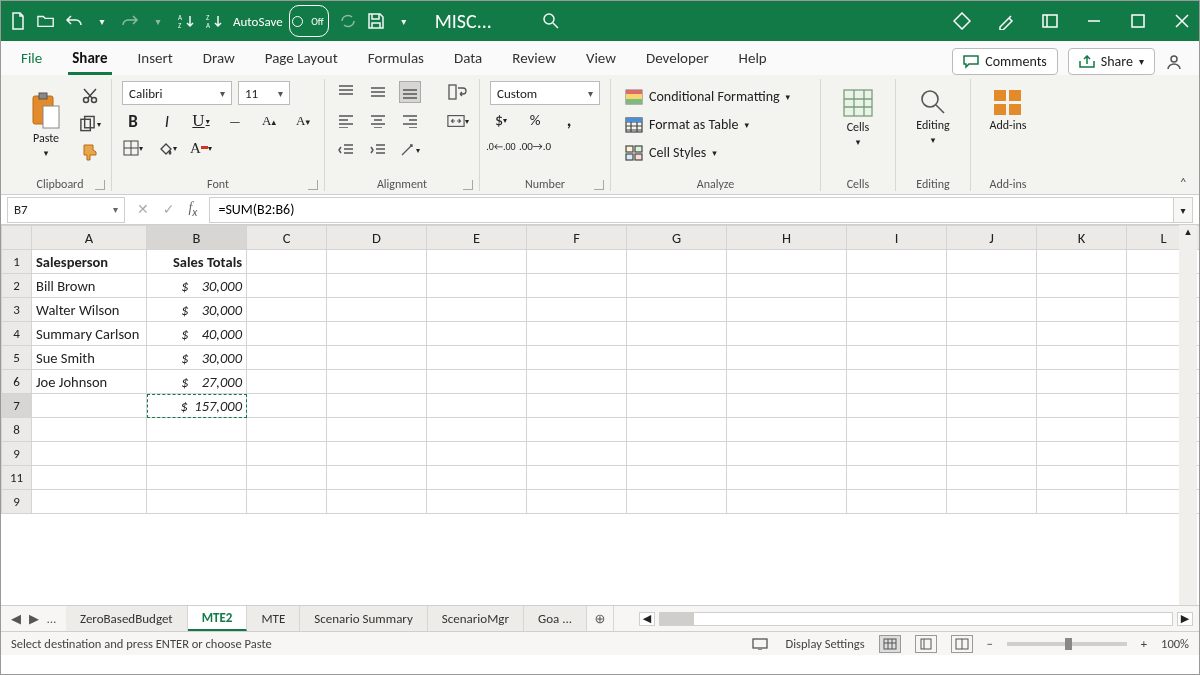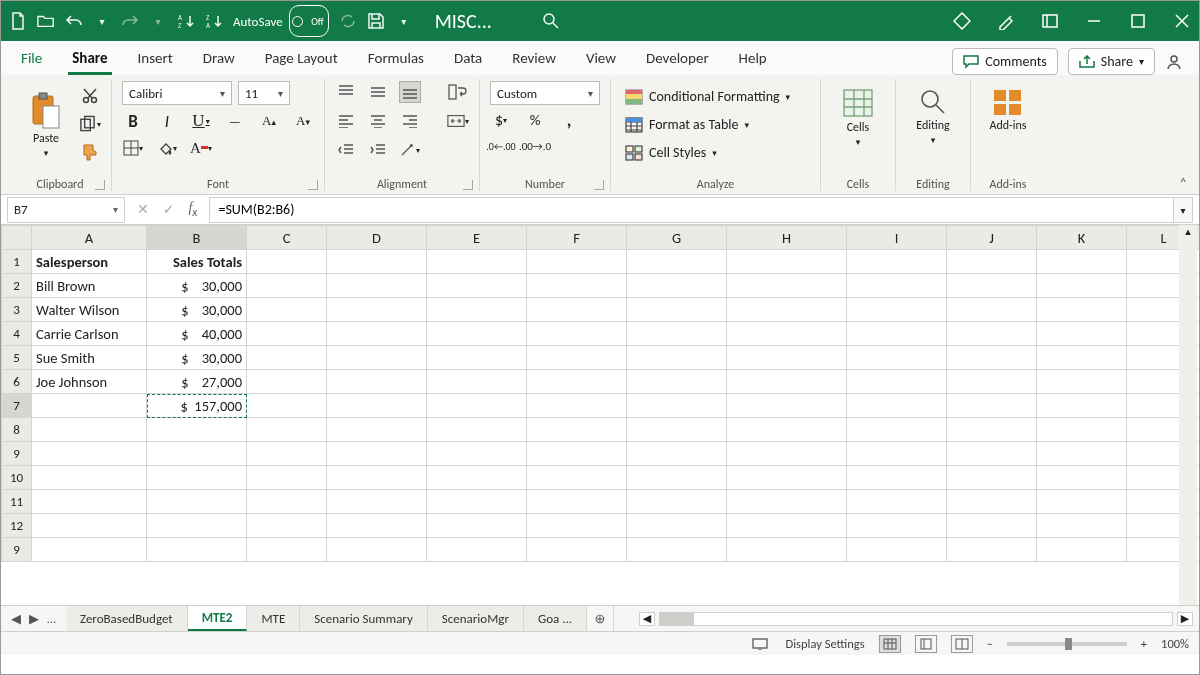--- a/index.html
+++ b/index.html
@@ -53,21 +53,21 @@
   
   .grid-wrap { position:relative; height:380px; overflow:hidden;}
   table.grid { border-collapse:collapse; table-layout:fixed; width:1195px;}
   .grid th, .grid td { border:1px solid #d4d4d4; height:24px; padding:0 4px; font-size:14.5px; font-family: Calibri, sans-serif; background:#fff;}
   .grid thead th { background:#eceae6; font-weight:400; text-align:center; position:relative;}
   .grid thead th.sel-col { background:#d8d6d2;}
   .grid td.rh { background:#eceae6; text-align:center; width:30px; font-size:13px;}
   .grid td.rh.sel-row { background:#d8d6d2;}
   .corner { background:#eceae6; width:30px;}
   .hdr-bold { font-weight:700;}
-  .money { text-align:right; white-space:pre;}
+  .money { text-align:right; white-space:pre;font-style:italic;}
   .marching { outline:1.5px dashed #127a47; outline-offset:-1px;}
   .vscroll { position:absolute; right:2px; top:0; bottom:0; width:18px; background:#f1efec; display:flex; flex-direction:column; align-items:center;}
   .vscroll .arr { height:16px; font-size:11px; cursor:pointer;}
   
   .sheetbar { height:26px; border-top:1px solid #cfcfcf; display:flex; align-items:stretch; background:#f7f6f4; font-size:13px;}
   .sheet-nav { display:flex; align-items:center; gap:8px; padding:0 10px; color:#555;}
   .sheet-nav span{cursor:pointer;}
   .sheet-tab { padding:0 14px; display:flex; align-items:center; border-right:1px solid #d6d6d3; background:#eeece8; cursor:pointer; color:#333;}
   .sheet-tab.active { background:#fff; color:#127a47; font-weight:600; border-bottom:2px solid #127a47;}
   .new-sheet { width:26px; display:flex; align-items:center; justify-content:center; cursor:pointer; color:#555;}
@@ -568,21 +568,21 @@
           <td></td>
           <td></td>
           <td></td>
           <td></td>
           <td></td>
           <td></td>
           <td></td>
         </tr>
       <tr>
           <td class="rh">4</td>
-          <td>Carrie Carlson</td>
+          <td>Summary Carlson</td>
           <td class="money">$    40,000</td>
           <td></td>
           <td></td>
           <td></td>
           <td></td>
           <td></td>
           <td></td>
           <td></td>
           <td></td>
           <td></td>
@@ -657,51 +657,21 @@
           <td></td>
           <td></td>
           <td></td>
           <td></td>
           <td></td>
           <td></td>
           <td></td>
           <td></td>
         </tr>
       <tr>
-          <td class="rh">10</td>
-          <td></td>
-          <td></td>
-          <td></td>
-          <td></td>
-          <td></td>
-          <td></td>
-          <td></td>
-          <td></td>
-          <td></td>
-          <td></td>
-          <td></td>
-          <td></td>
-        </tr>
-      <tr>
           <td class="rh">11</td>
-          <td></td>
-          <td></td>
-          <td></td>
-          <td></td>
-          <td></td>
-          <td></td>
-          <td></td>
-          <td></td>
-          <td></td>
-          <td></td>
-          <td></td>
-          <td></td>
-        </tr>
-      <tr>
-          <td class="rh">12</td>
           <td></td>
           <td></td>
           <td></td>
           <td></td>
           <td></td>
           <td></td>
           <td></td>
           <td></td>
           <td></td>
           <td></td>
@@ -747,20 +717,21 @@
   <div class="hscroll">
     <span class="arr">◀</span>
     <div class="track">
         <div class="thumb"></div>
       </div>
     <span class="arr">▶</span>
   </div>
 </div>
 
 <div class="status">
+  <span>Select destination and press ENTER or choose Paste</span>
   <div class="right">
     <span style="display:flex;align-items:center;gap:18px;cursor:pointer">
       <svg width="16" height="12" viewBox="0 0 16 12" fill="none" stroke="#555" stroke-width="1.3">
           <rect x="1" y="1" width="14" height="9"></rect>
           <path d="M6 12h4"></path>
         </svg>
       <span>Display Settings</span>
     </span>
     <span class="view-ico active">
         <svg width="14" height="12" stroke="#555" fill="none">

